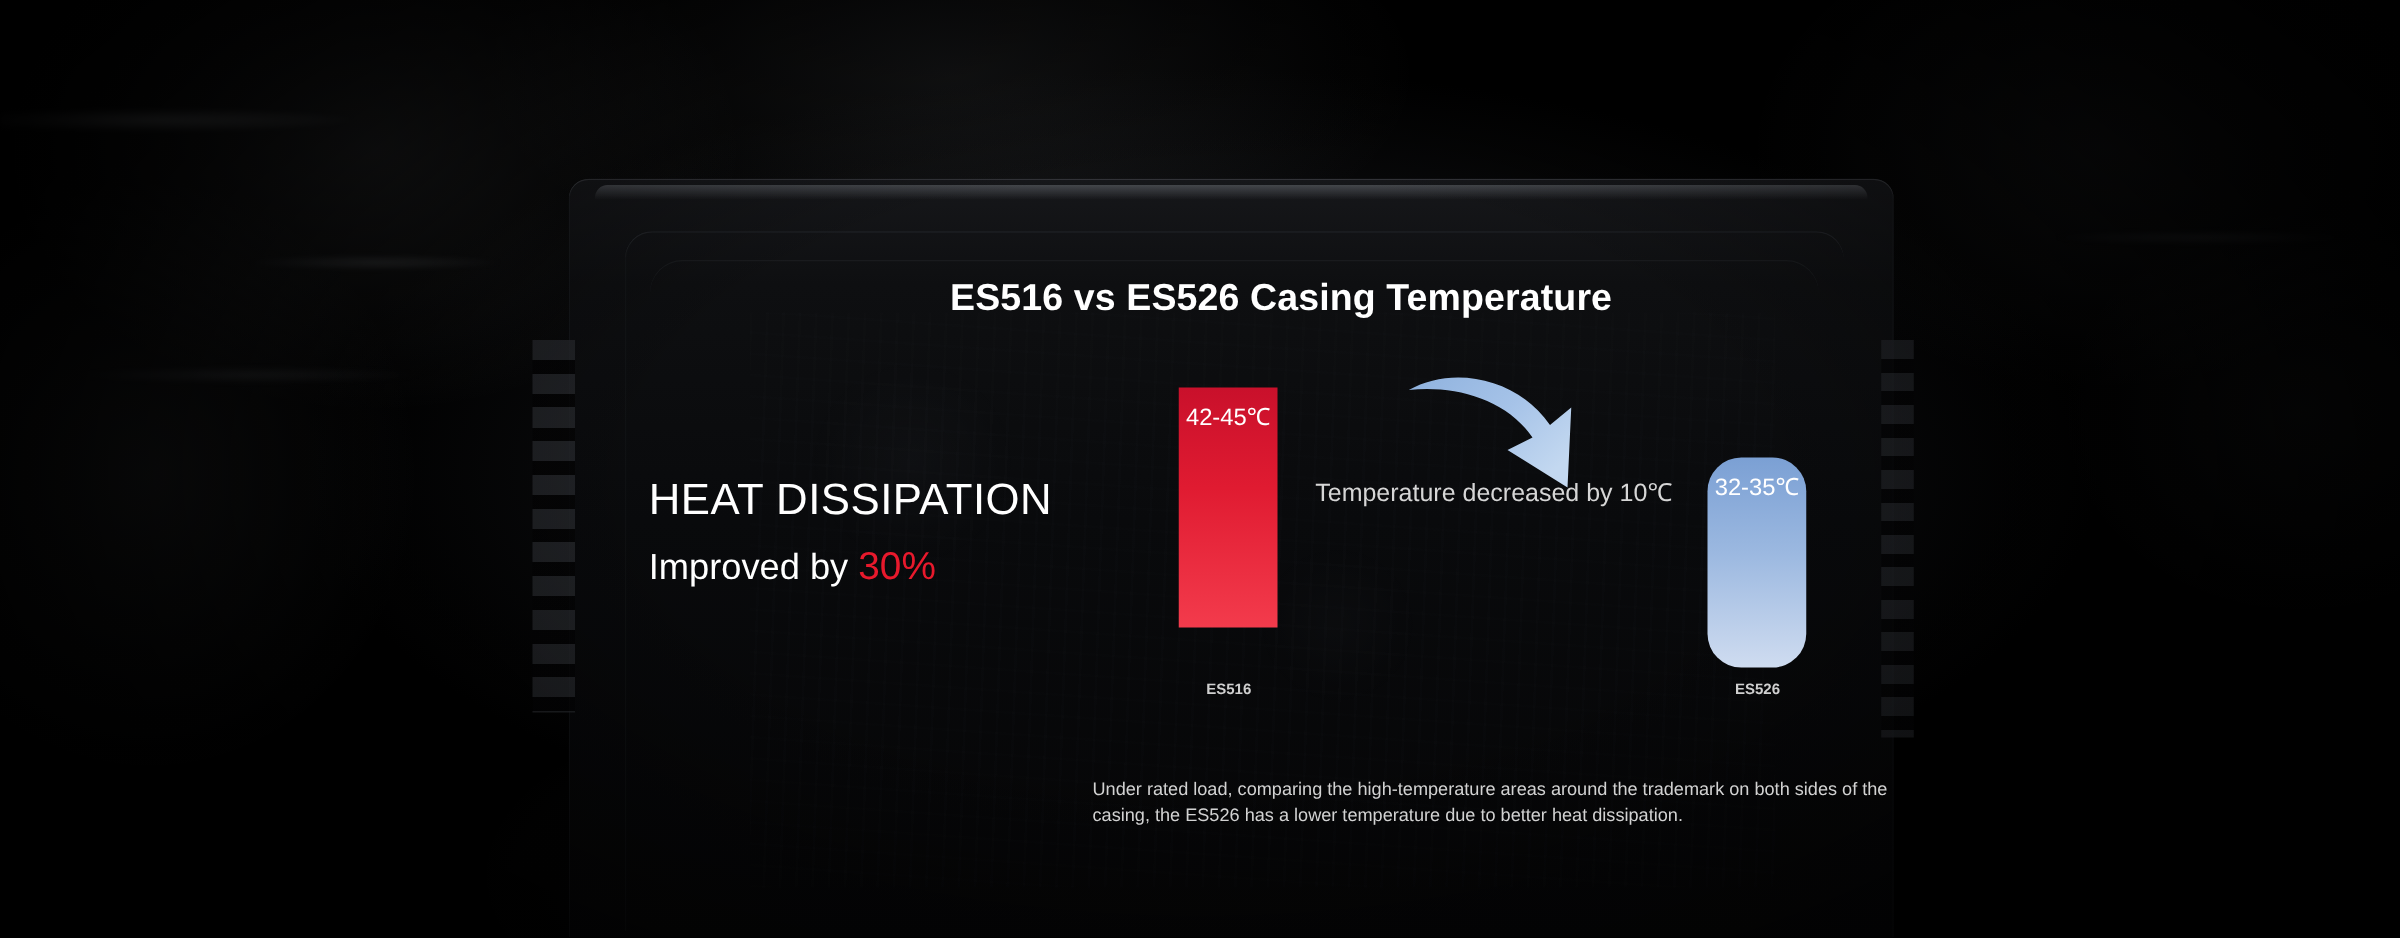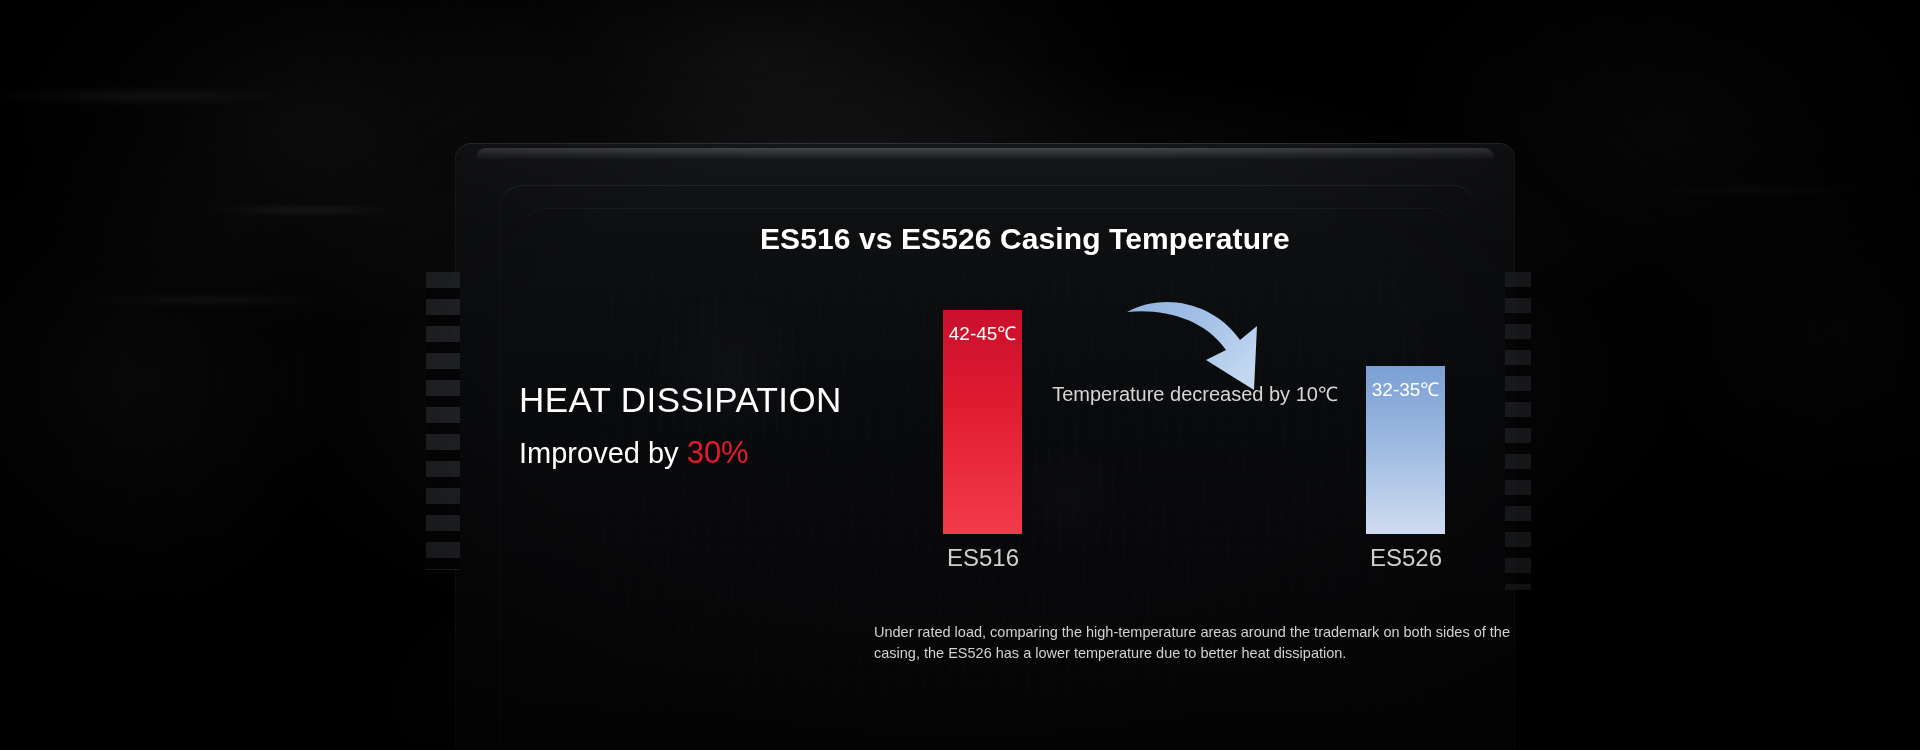--- a/index.html
+++ b/index.html
@@ -195,49 +195,50 @@
 
   
   .bar {
     position: absolute;
     box-sizing: border-box;
   }
   #bar-es516 {
     left: 943px;
     top: 310px;
     width: 79px;
-    height: 224px;
+    height: 192px;
     background: linear-gradient(180deg, #c9102b 0%, #e01b31 42%, #f33b4c 100%);
   }
   #bar-es526 {
     left: 1366px;
     top: 366px;
     width: 79px;
     height: 168px;
     background: linear-gradient(180deg, #7ba0d4 0%, #9bb8e0 45%, #cfdcf0 100%);
+    border-radius: 27px;
   }
   .bar-value {
     position: absolute;
     top: 10px;
     left: 0;
     width: 100%;
     text-align: center;
     color: #ffffff;
     font-size: 19px;
     font-weight: 400;
     white-space: nowrap;
   }
   .bar-caption {
     position: absolute;
     top: 544px;
     width: 160px;
     text-align: center;
     color: #cfcfcf;
-    font-size: 24px;
-    font-weight: 400;
+    font-size: 12px;
+    font-weight: 700;
   }
   #caption-es516 { left: 903px; }
   #caption-es526 { left: 1326px; }
 
   #delta-note {
     position: absolute;
     left: 1035px;
     top: 380px;
     width: 320px;
     text-align: center;

